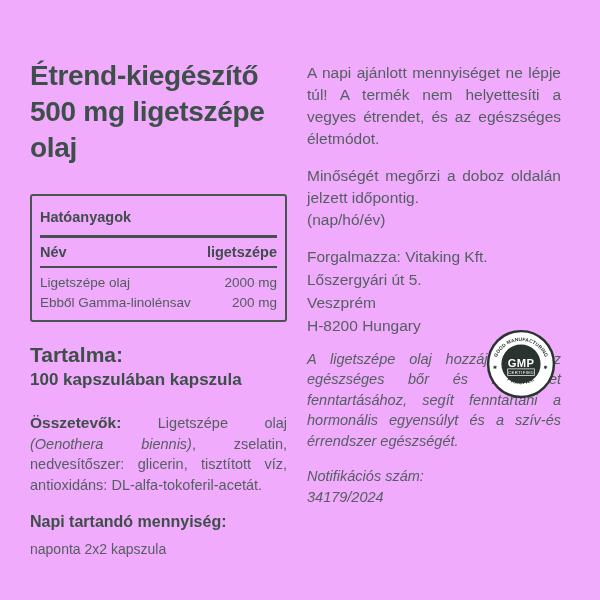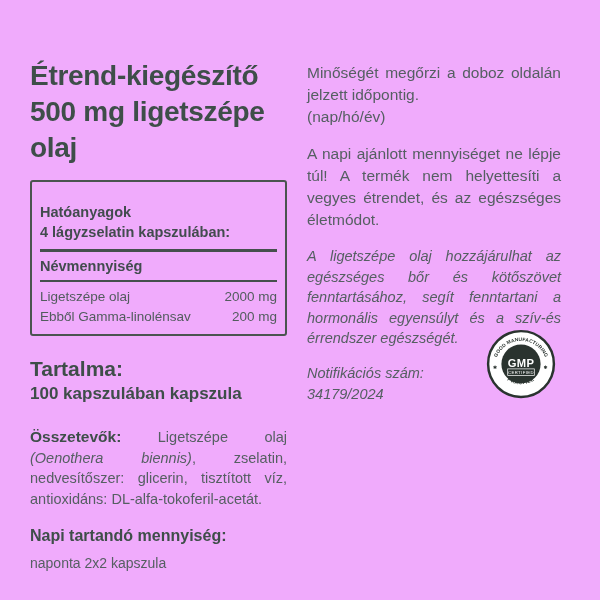--- a/index.html
+++ b/index.html
@@ -6,26 +6,26 @@
   .page{
     position:relative;width:600px;height:600px;background:#f0abfc;overflow:hidden;
     font-family:Liberation Sans, sans-serif;color:#555f62;
   }
   .col-left{position:absolute;left:30px;top:58px;width:257px;}
   .col-right{position:absolute;left:307px;top:62px;width:254px;}
 
   .title{font-size:28px;line-height:1.28;font-weight:bold;color:#3e4e49;
          white-space:pre-line;letter-spacing:-0.3px;}
 
-  .ing-table{margin-top:15px;border:2px solid #4a5450;border-radius:3px;
-             padding:21px 8px 10px;}
+  .ing-table{margin-top:29px;border:2px solid #4a5450;border-radius:3px;
+             padding:12px 8px 10px;}
   .tbl-head{font-size:14.5px;font-weight:bold;line-height:1.32;color:#424c4e;}
   .rule-thick{border:0;border-top:3px solid #454f4d;margin:7px 0 6px;}
   .rule-thin{border:0;border-top:2px solid #454f4d;margin:6px 0 7px;}
-  .tbl-cols{display:flex;justify-content:flex-start;font-weight:bold;
+  .tbl-cols{display:flex;justify-content:space-between;font-weight:bold;
             font-size:14.5px;color:#424c4e;}
   .tbl-row{display:flex;justify-content:space-between;font-size:13.5px;
            color:#525c5e;margin-top:5px;}
 
   .contents-label{margin-top:21px;font-size:21px;font-weight:bold;color:#3e4e49;}
   .contents-value{margin-top:3px;font-size:17px;font-weight:bold;color:#3e4e49;}
 
   .ingredients{margin-top:22px;font-size:14.5px;line-height:1.42;text-align:justify;}
   .ingredients .label{font-weight:bold;font-size:15.5px;color:#3e4e49;}
   .latin{font-style:italic;margin-top:28px;}
@@ -49,25 +49,24 @@
 <div class="page">
 
   <div class="col-left">
 
     <div class="title">Étrend-kiegészítő
 500 mg ligetszépe
 olaj</div>
 
     <div class="ing-table">
       <div class="tbl-head">Hatóanyagok</div>
-      <div class="tbl-head">4 lágyzselatin kapszulában:</div>
       <hr class="rule-thick">
       <div class="tbl-cols">
         <span>Név</span>
-        <span>mennyiség</span>
+        <span>ligetszépe</span>
       </div>
       <hr class="rule-thin">
       <div class="tbl-row">
         <span>Ligetszépe olaj</span>
         <span>2000 mg</span>
       </div>
       <div class="tbl-row">
         <span>Ebből Gamma-linolénsav</span>
         <span>200 mg</span>
       </div>
@@ -81,23 +80,27 @@
     </div>
 
     <div class="daily">
       <div class="daily-label">Napi tartandó mennyiség:</div>
       <div class="daily-value">naponta 2x2 kapszula</div>
     </div>
 
   </div>
 
   <div class="col-right">
+    <p class="para">A napi ajánlott mennyiséget ne lépje túl! A termék nem helyettesíti a vegyes étrendet, és az egészséges életmódot.</p>
     <p class="para">Minőségét megőrzi a doboz oldalán jelzett időpontig.
 (nap/hó/év)</p>
-    <p class="para">A napi ajánlott mennyiséget ne lépje túl! A termék nem helyettesíti a vegyes étrendet, és az egészséges életmódot.</p>
+    <p class="address">Forgalmazza: Vitaking Kft.
+Lőszergyári út 5.
+Veszprém
+H-8200 Hungary</p>
     <p class="claim">A ligetszépe olaj hozzájárulhat az egészséges bőr és kötőszövet fenntartásához, segít fenntartani a hormonális egyensúlyt és a szív-és érrendszer egészségét.</p>
     <p class="notification">Notifikációs szám:
 34179/2024</p>
   </div>
 
   <svg class="badge" viewBox="0 0 100 100">
     <defs>
       <path id="arcTop" d="M 13 54 A 37 37 0 0 1 87 54" fill="none"></path>
       <path id="arcBot" d="M 19 59 A 34 34 0 0 0 81 59" fill="none"></path>
     </defs>

